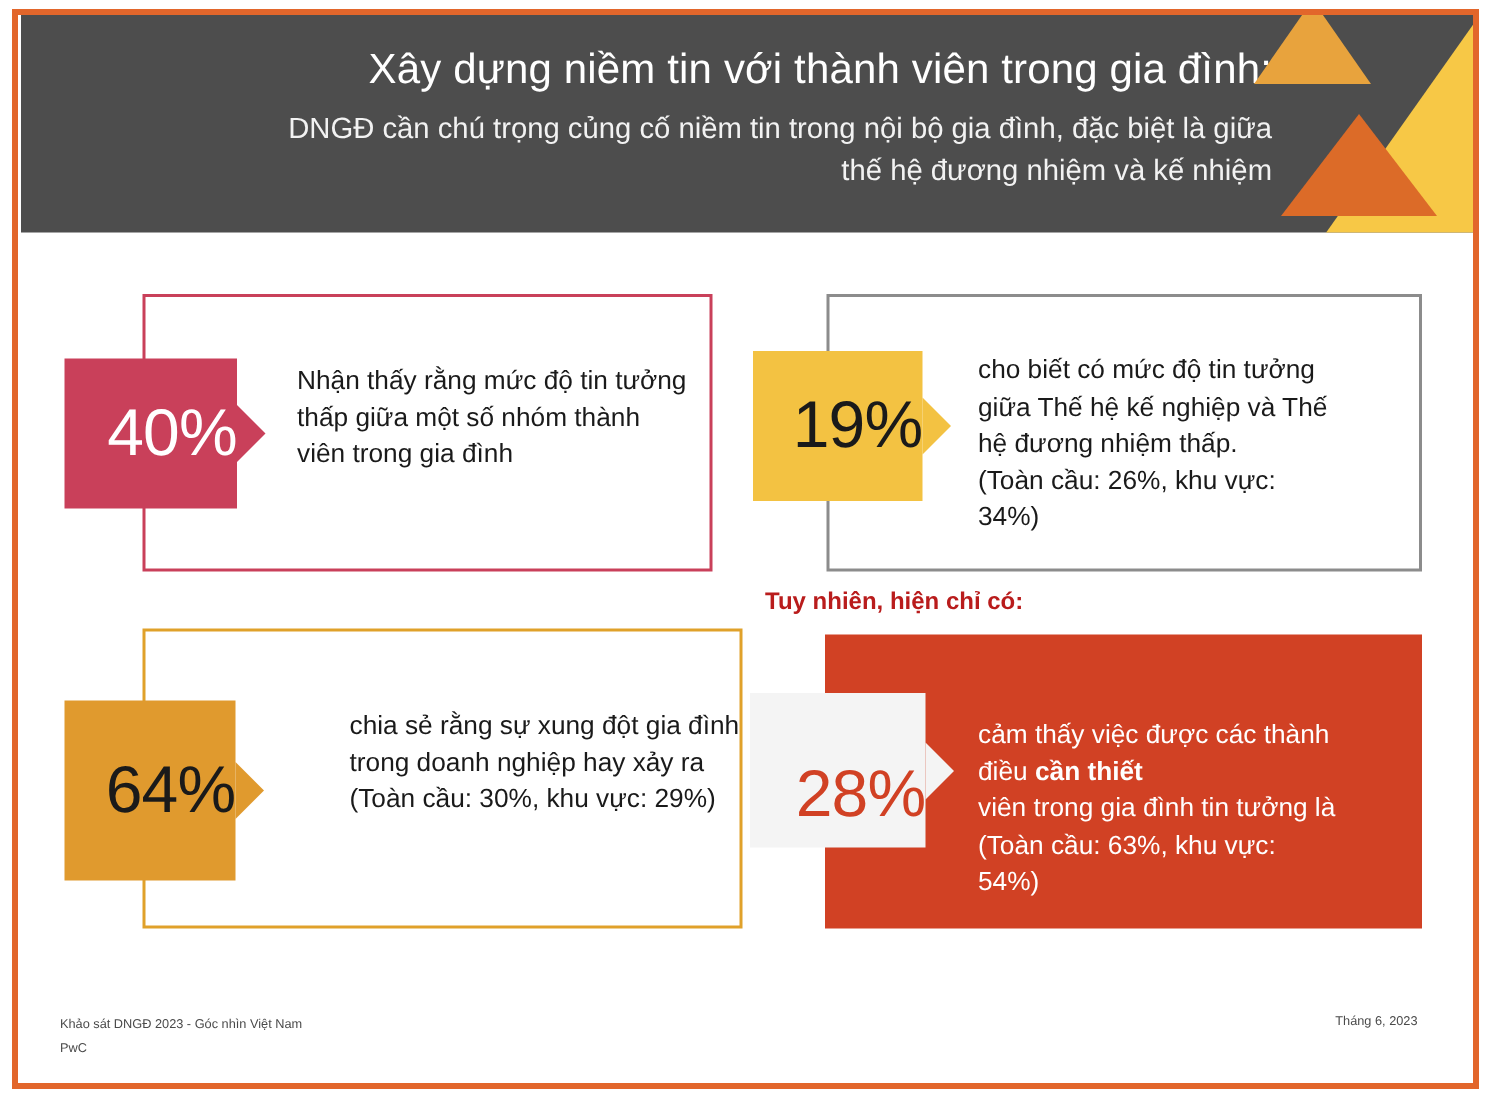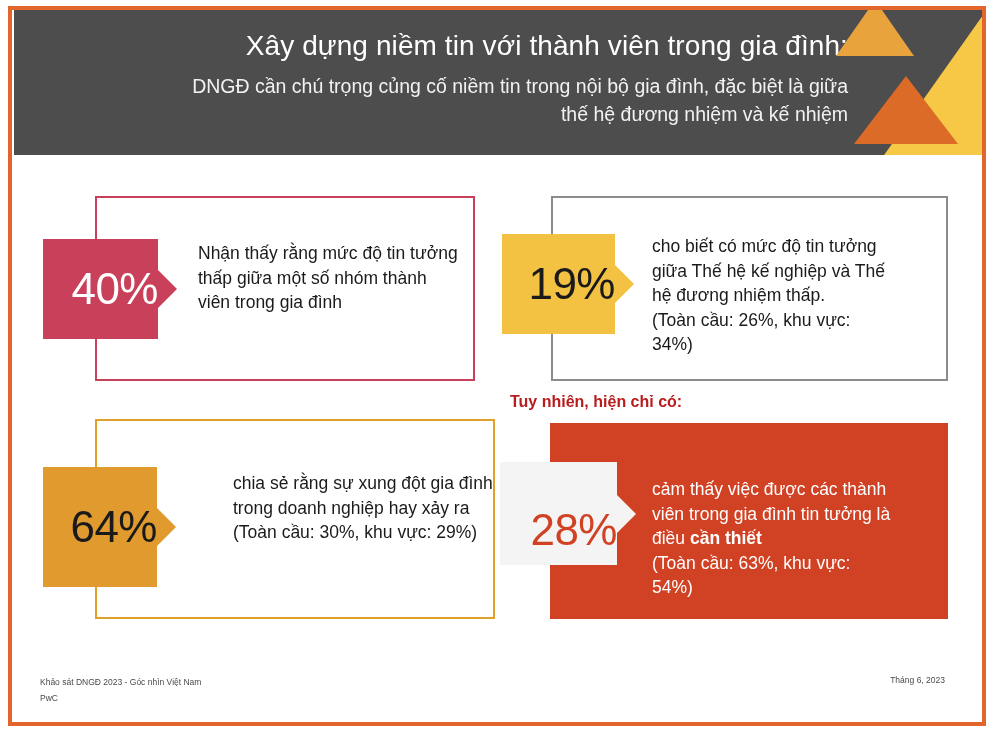--- a/index.html
+++ b/index.html
@@ -266,22 +266,22 @@
 
   <div class="card" id="card-28">
     <div class="card-fill"></div>
     <div class="badge">
       <div class="badge-body"></div>
       <div class="badge-arrow"></div>
       <span class="badge-num">28%</span>
     </div>
     <div class="card-body" id="card-28-body">
         <div><span>cảm thấy việc được các thành</span></div>
+        <div><span>điều </span><span class="bold">cần thiết</span></div>
         <div><span>viên trong gia đình tin tưởng là</span></div>
-        <div><span>điều </span><span class="bold">cần thiết</span></div>
         <div><span>(Toàn cầu: 63%, khu vực:</span></div>
         <div><span>54%)</span></div>
       </div>
   </div>
 
   <div class="footer-left">
     <div>Khảo sát DNGĐ 2023 - Góc nhìn Việt Nam</div>
     <div>PwC</div>
   </div>
   <div class="footer-right">Tháng 6, 2023</div>

